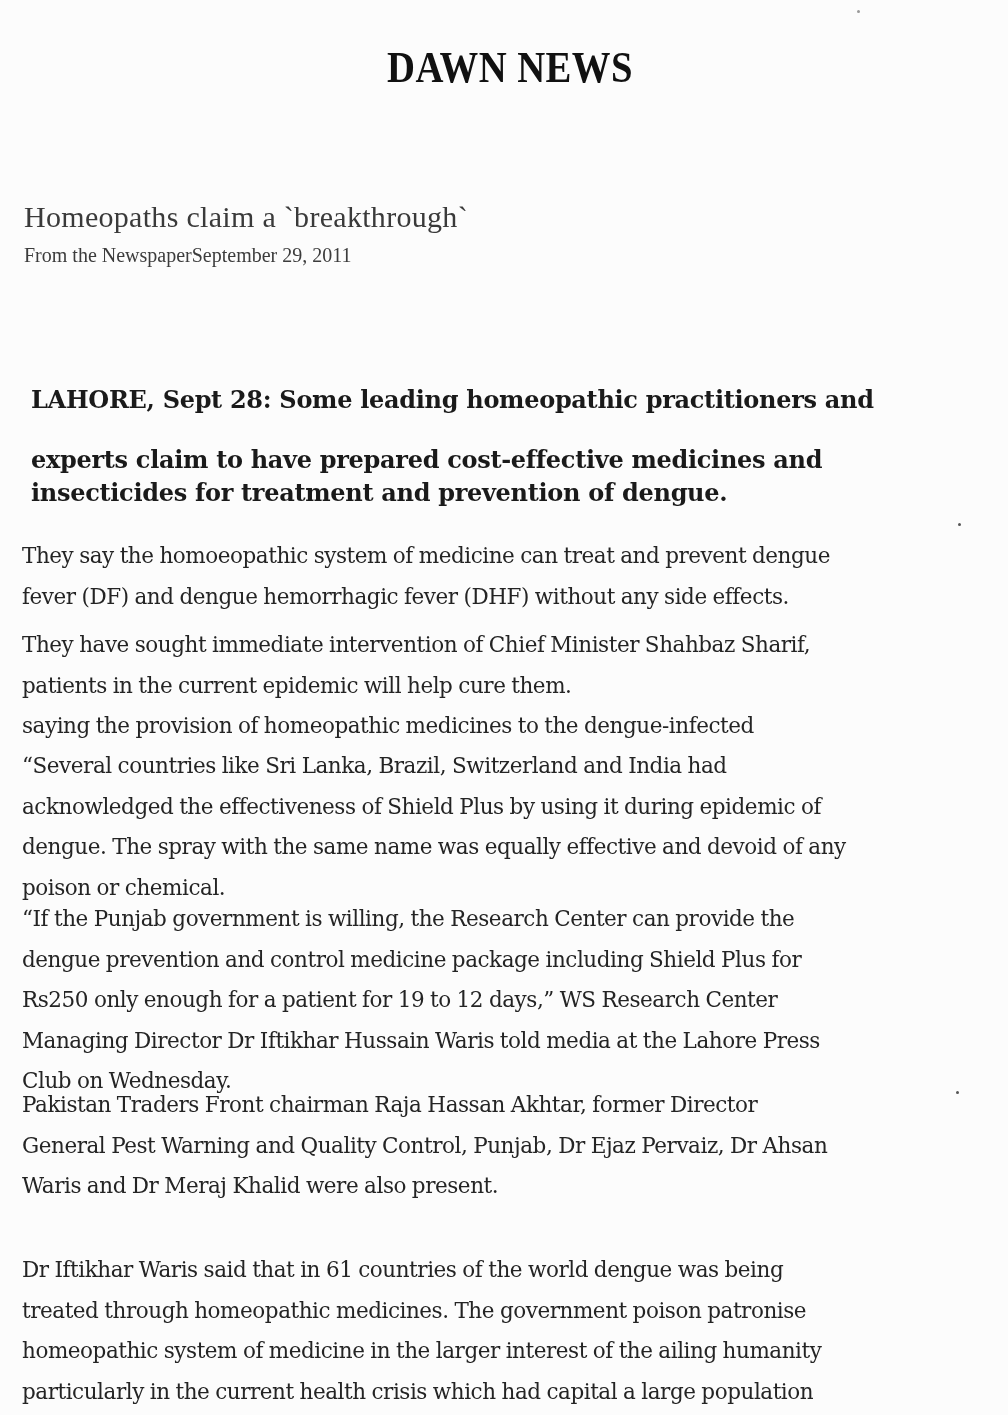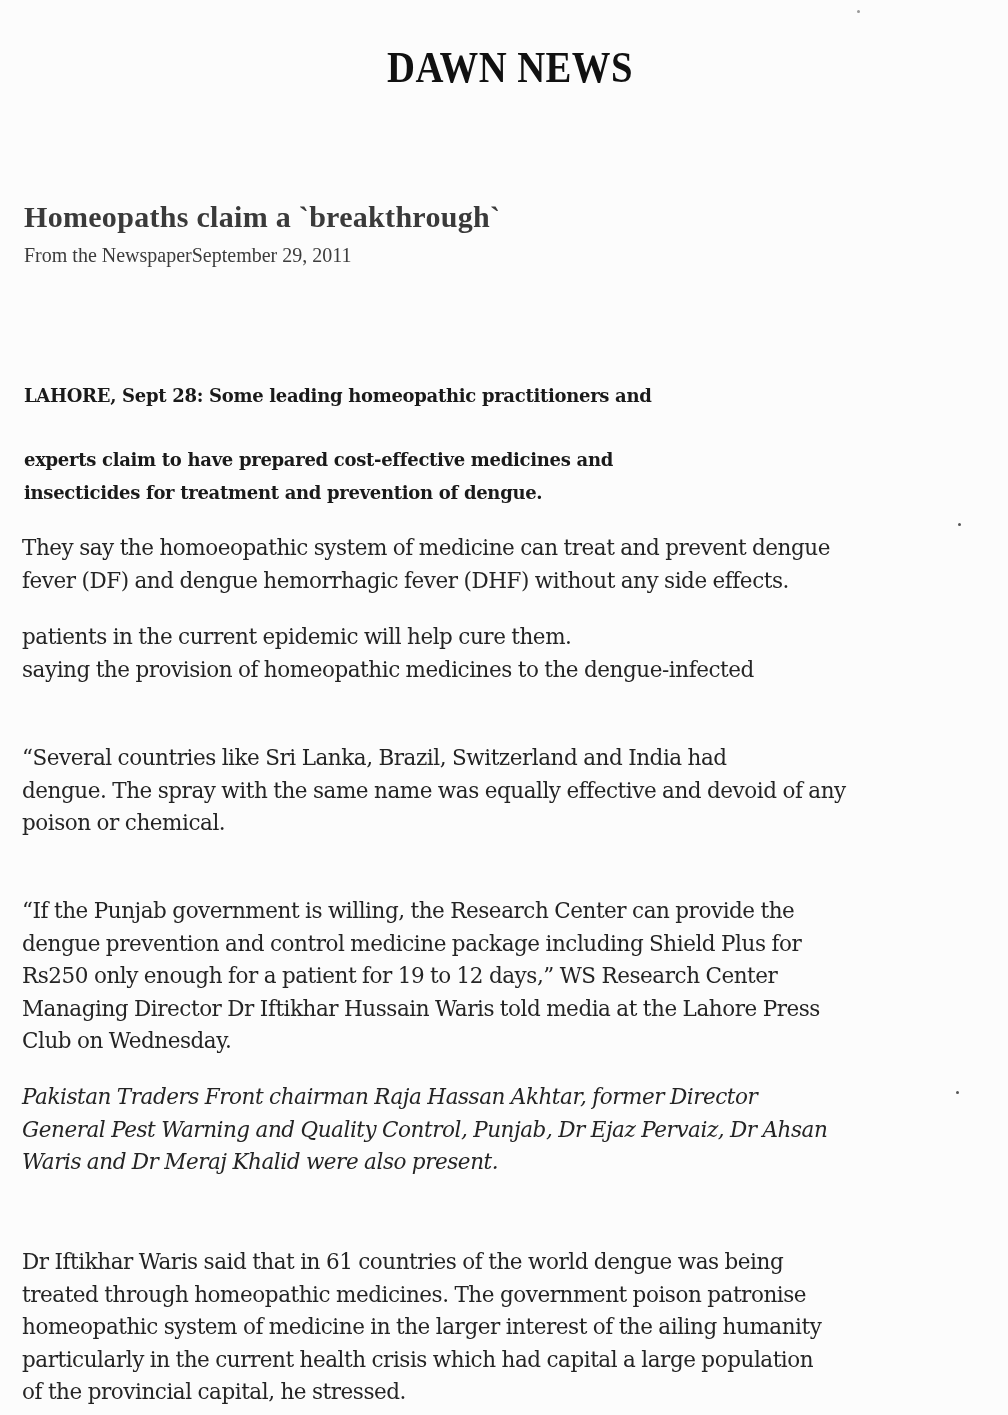--- a/index.html
+++ b/index.html
@@ -34,69 +34,70 @@
       color: #111;
       transform: scaleX(0.88);
       transform-origin: center;
       margin-left: 6px;
     }
     .headline {
       position: absolute;
       left: 24px;
       top: 200px;
       font-family: "Liberation Serif", serif;
-      font-weight: bold;
+      font-weight: normal;
       font-size: 30px;
       color: #3a3a3a;
       letter-spacing: 0.3px;
       white-space: nowrap;
     }
     .byline {
       position: absolute;
       left: 24px;
       top: 244px;
       font-family: "Liberation Serif", serif;
       font-size: 20px;
       color: #3c3c3c;
       white-space: nowrap;
       text-align: right;
     }
     .lead {
       position: absolute;
-      left: 24px;
+      left: 31px;
       width: 960px;
       font-family: "DejaVu Serif", serif;
       font-weight: bold;
-      font-size: 18px;
+      font-size: 24px;
       color: #1a1a1a;
       white-space: nowrap;
       letter-spacing: -0.3px;
     }
     .lead.l1 { top: 385px; }
     .lead.l2 { top: 443px; line-height: 33px; }
     .para {
       position: absolute;
       left: 22px;
       width: 975px;
       font-family: "DejaVu Serif", serif;
       font-size: 21.5px;
       line-height: 32.5px;
       color: #242424;
       letter-spacing: -0.45px;
       word-spacing: -0.5px;
     }
     .para .ln {
       display: block;
       white-space: nowrap;
+      margin-top: 8px;
     }
     .p1 { top: 532px; }
     .p2 { top: 621px; }
     .p3 { top: 742px; }
     .p4 { top: 895px; }
-    .p5 { top: 1081px; font-style: italic; }
+    .p5 { top: 1081px; }
     .p6 { top: 1246px; }
     .speck {
       position: absolute;
       width: 3px; height: 3px;
       border-radius: 50%;
       background: #555;
     }
   </style>
 </head>
 <body>
@@ -113,26 +114,28 @@
     <span style="display:block">experts claim to have prepared cost-effective medicines and</span>
     <span style="display:block">insecticides for treatment and prevention of dengue.</span>
   </div>
 
   <div class="para p1">
     <span class="ln">They say the homoeopathic system of medicine can treat and prevent dengue</span>
     <span class="ln">fever (DF) and dengue hemorrhagic fever (DHF) without any side effects.</span>
   </div>
 
   <div class="para p2">
+    <span class="ln">They have sought immediate intervention of Chief Minister Shahbaz Sharif,</span>
     <span class="ln">patients in the current epidemic will help cure them.</span>
     <span class="ln">saying the provision of homeopathic medicines to the dengue-infected</span>
   </div>
 
   <div class="para p3">
     <span class="ln">“Several countries like Sri Lanka, Brazil, Switzerland and India had</span>
+    <span class="ln">acknowledged the effectiveness of Shield Plus by using it during epidemic of</span>
     <span class="ln">dengue. The spray with the same name was equally effective and devoid of any</span>
     <span class="ln">poison or chemical.</span>
   </div>
 
   <div class="para p4">
     <span class="ln">“If the Punjab government is willing, the Research Center can provide the</span>
     <span class="ln">dengue prevention and control medicine package including Shield Plus for</span>
     <span class="ln">Rs250 only enough for a patient for 19 to 12 days,” WS Research Center</span>
     <span class="ln">Managing Director Dr Iftikhar Hussain Waris told media at the Lahore Press</span>
     <span class="ln">Club on Wednesday.</span>

